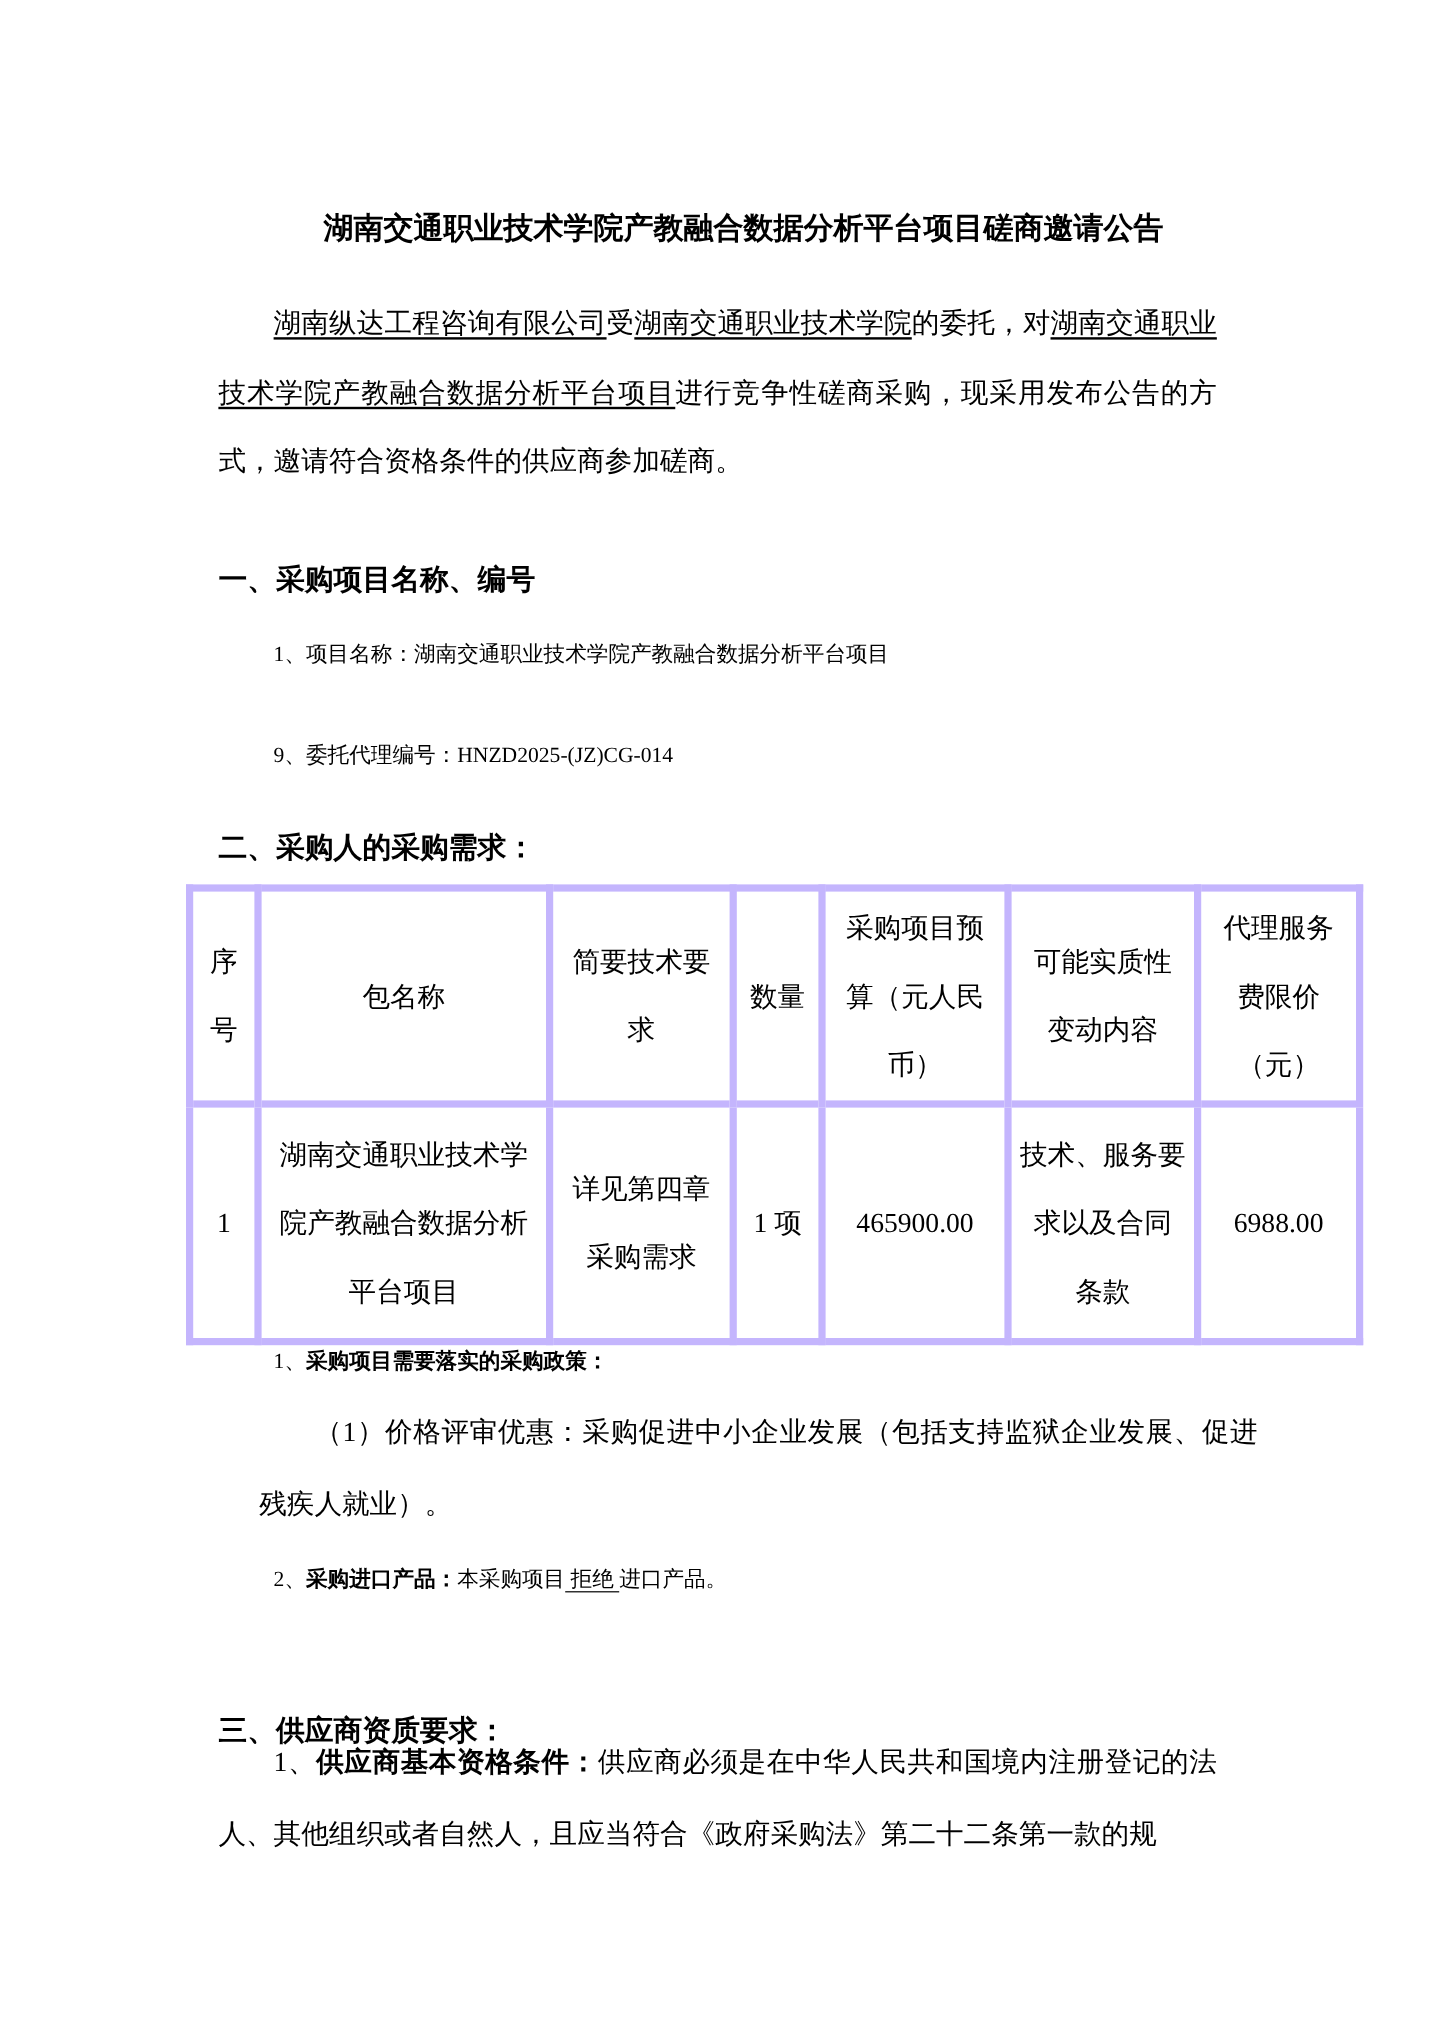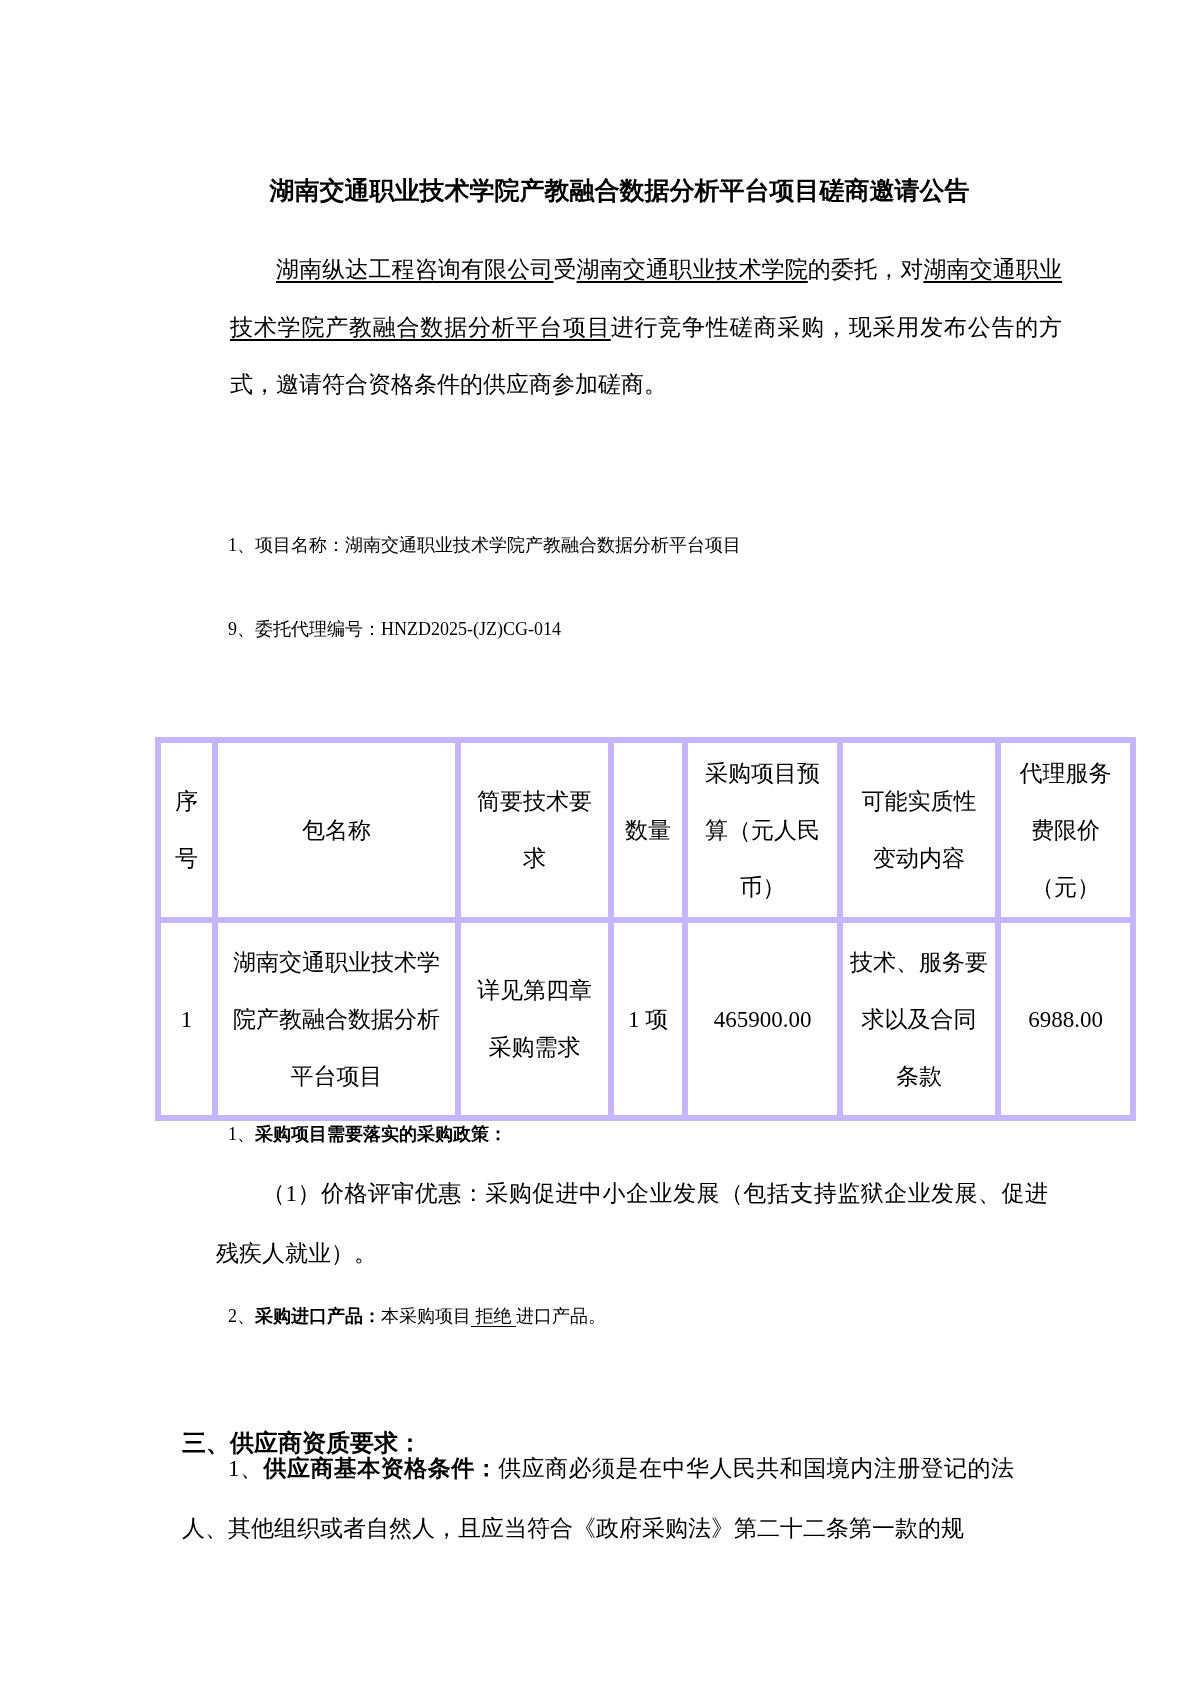--- a/index.html
+++ b/index.html
@@ -73,27 +73,29 @@
   table.req tr.hdr th{border-bottom:2px solid #000;}
   table.req tr.datarow{height:198px;}
 </style>
 </head>
 <body>
 
 <div class="page">
 
   <div class="abs doc-title">湖南交通职业技术学院产教融合数据分析平台项目磋商邀请公告</div>
 
-  <div class="abs body-par indent2" style="top:241px;margin-left:48px;"><span class="u">湖南纵达工程咨询有限公司</span><span>受</span><span class="u">湖南交通职业技术学院</span><span>的委托，对</span><span class="u">湖南交通职业技术学院产教融合数据分析平台项目</span><span>进行竞争性磋商采购，现采用发布公告的方式，邀请符合资格条件的供应商参加磋商。</span></div>
+  <div class="abs body-par indent2" style="top:241px;"><span class="u">湖南纵达工程咨询有限公司</span><span>受</span><span class="u">湖南交通职业技术学院</span><span>的委托，对</span><span class="u">湖南交通职业技术学院产教融合数据分析平台项目</span><span>进行竞争性磋商采购，现采用发布公告的方式，邀请符合资格条件的供应商参加磋商。</span></div>
 
+  <div class="abs h-num" style="top:469px;">一、采购项目名称、编号</div>
 
   <div class="abs item-line" style="top:530px;">1、项目名称：湖南交通职业技术学院产教融合数据分析平台项目</div>
 
   <div class="abs item-line" style="top:614px;">9、委托代理编号：HNZD2025-(JZ)CG-014</div>
 
+  <div class="abs h-num" style="top:692px;">二、采购人的采购需求：</div>
 
   <div class="abs tbl-wrap">
     <table class="req">
       <colgroup>
         <col style="width:57px">
           <col style="width:243px">
           <col style="width:153px">
           <col style="width:74px">
           <col style="width:155px">
           <col style="width:158px">

